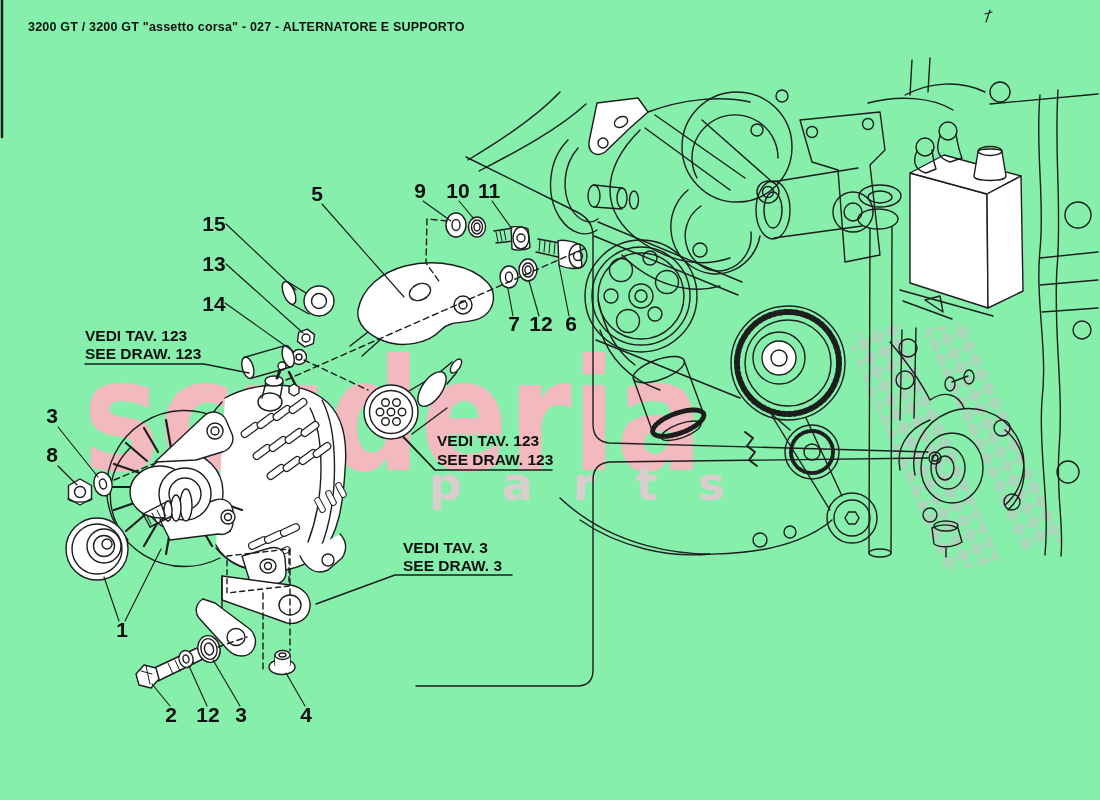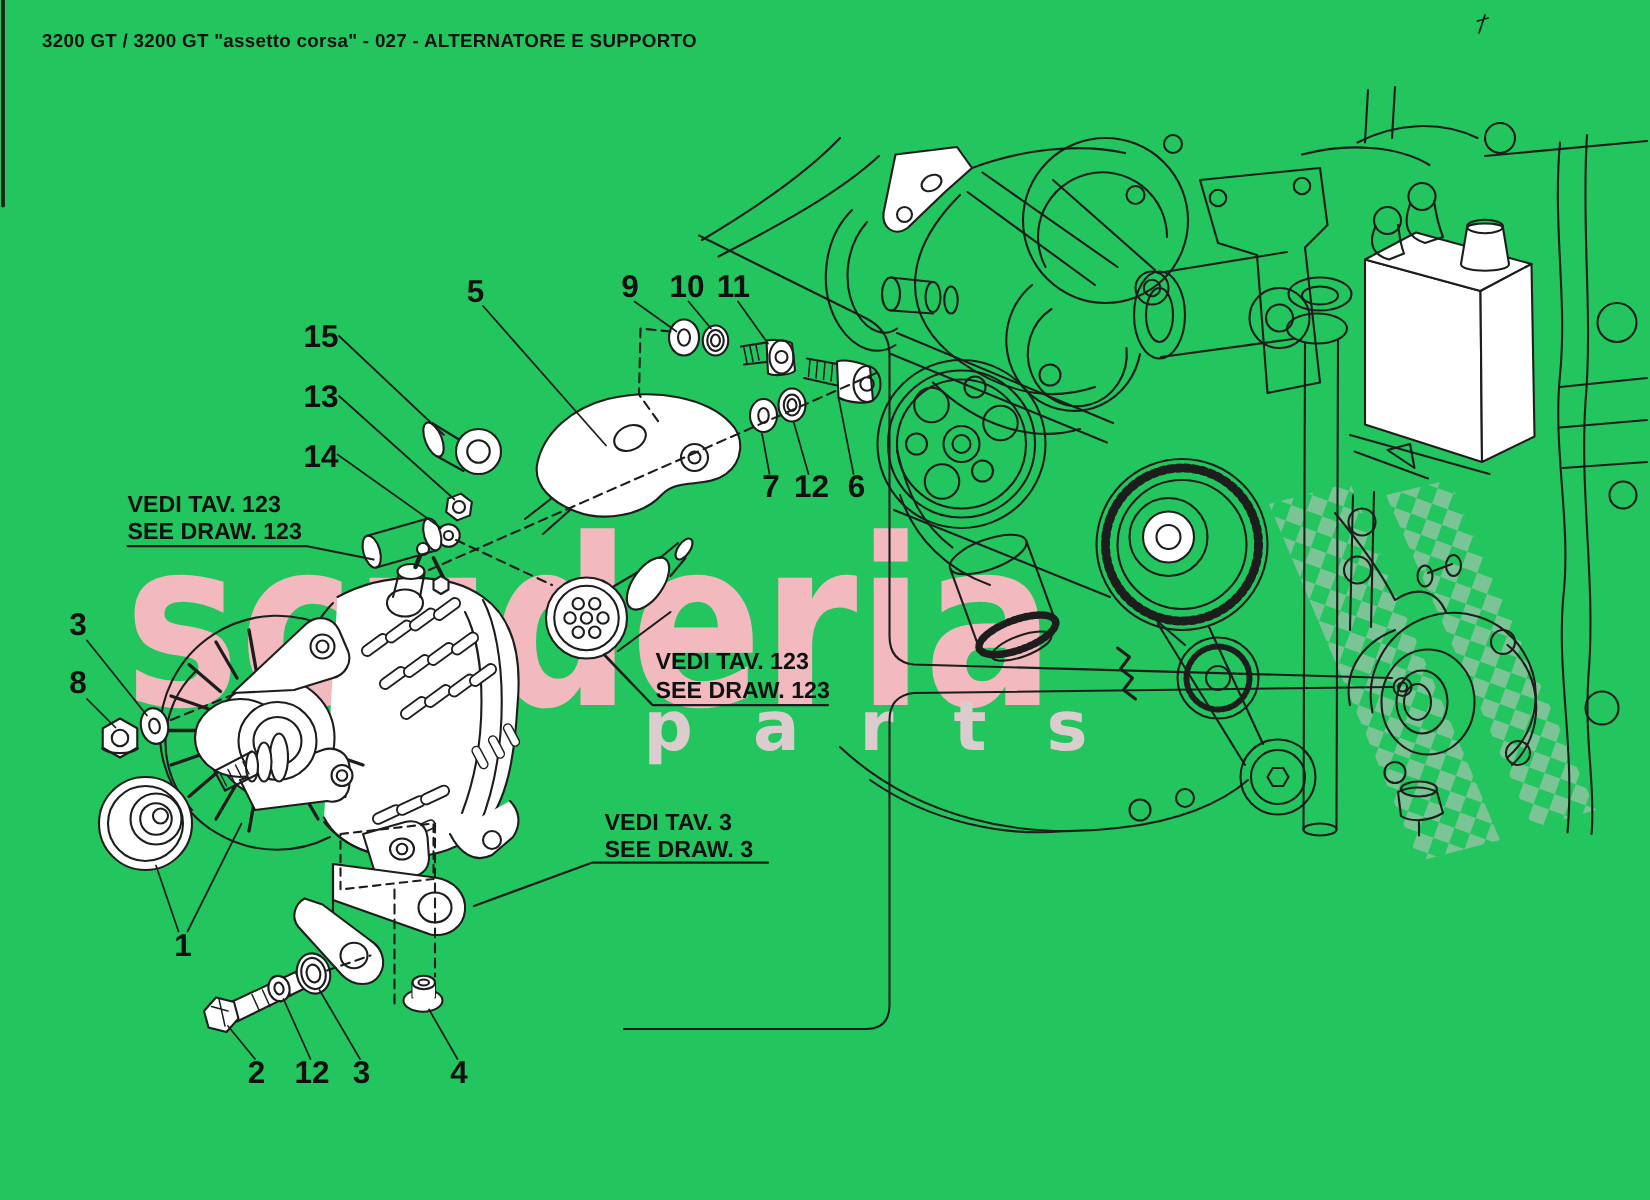--- a/index.html
+++ b/index.html
@@ -1,17 +1,17 @@
 <!DOCTYPE html>
 <html><head>
 <meta charset="utf-8">
 <style>
   html,body{margin:0;padding:0;background:#e8e8e8;}
   .page{
-    position:relative;width:1100px;height:800px;background:#22c55e;
+    position:relative;width:1100px;height:800px;background:#86efac;
     font-family:"Liberation Sans",sans-serif;overflow:hidden;margin:0 auto;
   }
   .title{
     position:absolute;left:28px;top:20px;font-size:12.5px;font-weight:700;
     color:#111;letter-spacing:.2px;white-space:nowrap;
   }
   svg{position:absolute;left:0;top:0;}
   .lines{stroke:#1d1d1d;fill:none;stroke-width:1.4;stroke-linecap:round;stroke-linejoin:round;}
   .wfill{fill:#ffffff;}
   .callout{font-family:"Liberation Sans",sans-serif;font-size:21px;font-weight:700;fill:#101010;text-anchor:middle;}

